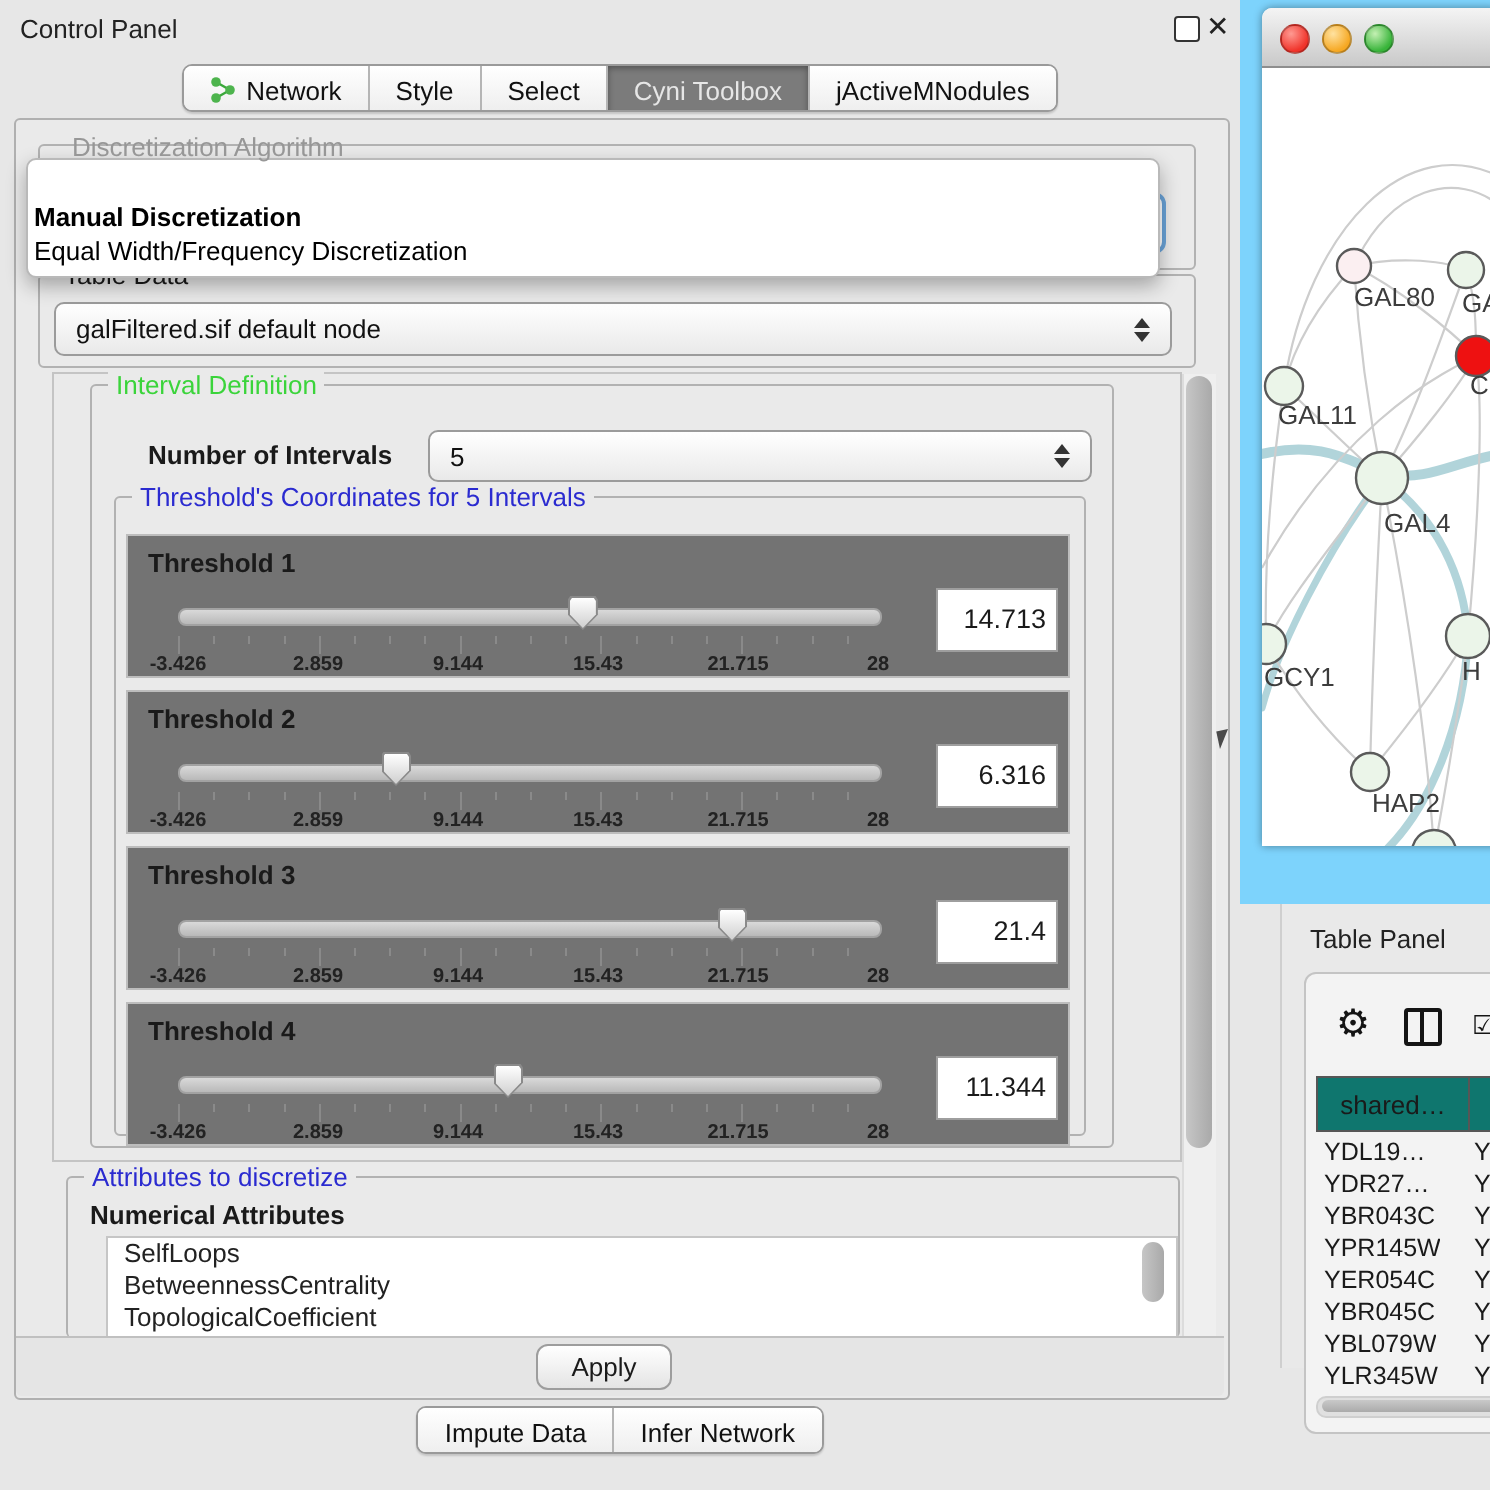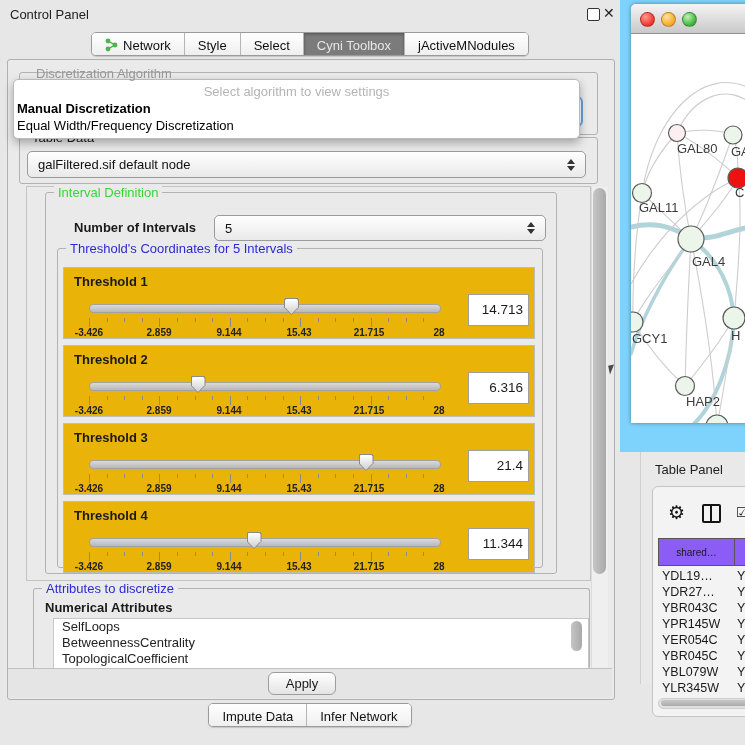--- a/index.html
+++ b/index.html
@@ -42,21 +42,21 @@
   #algo-popup{left:13px;top:79px;width:565px;height:58px;background:#fff;border:1px solid #b9b9b9;
       border-radius:5px;box-shadow:0 4px 10px rgba(0,0,0,.30);z-index:30;}
   #algo-popup .hint{position:absolute;top:4px;width:100%;text-align:center;color:#b4b4b4;font-size:13px;}
   #algo-popup .it1{position:absolute;top:21px;left:3px;font-weight:bold;font-size:13px;color:#000;}
   #algo-popup .it2{position:absolute;top:38px;left:3px;font-size:13px;color:#000;}
   #algo-label{left:36px;top:66px;font-size:13px;z-index:31;}
   #combo-behind{left:27px;top:96px;width:552px;height:27px;border:2px solid #6aa3d8;border-radius:6px;
       background:#fff;z-index:1;}
 
   
-  .tpanel{position:absolute;left:63px;width:470px;height:70px;border:1px solid #bdbdbd;background:#eab308;}
+  .tpanel{position:absolute;left:63px;width:470px;height:70px;border:1px solid #bdbdbd;background:#737373;}
   .tpanel .tlabel{position:absolute;left:10px;top:6px;font-weight:bold;font-size:13px;}
   .trackwrap{position:absolute;left:25px;top:30px;width:350px;height:20px;}
   .track{position:absolute;left:0;top:6px;width:350px;height:7px;border:1px solid #a2a2a2;border-radius:4px;
       background:linear-gradient(#d9d9d9,#b9b9b9);}
   .thumb{position:absolute;top:0;width:15px;height:17px;
       clip-path:polygon(8% 0,92% 0,100% 10%,100% 55%,50% 100%,0 55%,0 10%);background:#8a8a8a;}
   .thumb i{position:absolute;left:1px;top:1px;right:1px;bottom:1px;display:block;
       clip-path:polygon(8% 0,92% 0,100% 10%,100% 55%,50% 100%,0 55%,0 10%);
       background:linear-gradient(#ffffff,#cfcfcf);}
   .ticks{position:absolute;left:25px;top:50px;width:350px;height:9px;}
@@ -92,22 +92,22 @@
   #net-canvas text{font-family:"Liberation Sans","DejaVu Sans",sans-serif;font-size:13px;fill:#3c3c3c;}
 
   
   #table-area{left:640px;top:452px;width:125px;height:232px;background:#e9e9e9;border-left:1px solid #cfcfcf;}
   #tp-title{left:14px;top:10px;font-size:13px;color:#222;}
   #tp-box{left:11px;top:34px;width:130px;height:229px;background:#f3f3f3;border:1px solid #c4c4c4;border-radius:6px;}
   #gear{left:27px;top:49px;font-size:19px;color:#141414;}
   #colsplit{left:61px;top:52px;width:15px;height:15px;border:2px solid #141414;border-radius:2px;}
   #colsplit::after{content:"";position:absolute;left:6px;top:0;width:2px;height:15px;background:#141414;}
   .cbx{top:53px;font-size:13px;color:#141414;}
-  .th{position:absolute;top:86px;height:26px;background:#8b5cf6;border:1px solid #565656;
-      font-size:10px;display:flex;align-items:center;justify-content:center;overflow:hidden;white-space:nowrap;}
+  .th{position:absolute;top:86px;height:26px;background:#0f766e;border:1px solid #565656;
+      font-size:13px;display:flex;align-items:center;justify-content:center;overflow:hidden;white-space:nowrap;}
   .trow{position:absolute;height:16px;font-size:12.5px;line-height:16px;white-space:nowrap;overflow:hidden;}
   #hscroll{left:17px;top:246px;width:106px;height:9px;background:#e0e0e0;border:1px solid #cfcfcf;border-radius:5px;}
   #hscroll i{position:absolute;left:2px;top:1px;width:96px;height:6px;border-radius:4px;display:block;
       background:linear-gradient(#c9c9c9,#ababab);}
 
   
   #cp-scroll{left:591px;top:187px;width:16px;height:481px;background:#efefef;border-left:1px solid #dcdcdc;}
   #cp-scroll i{position:absolute;left:1px;top:1px;width:13px;height:386px;border-radius:7px;display:block;
       background:linear-gradient(90deg,#c6c6c6,#a9a9a9);}
   
@@ -151,21 +151,20 @@
   </div>
 </div>
 
 <div class="abs" id="main-panel"></div>
 
 <div class="group" style="left:19px;top:72px;width:577px;height:61px;"></div>
 <div class="abs" id="combo-behind"></div>
 <div class="abs gtitle gray" id="algo-label" style="background:transparent;">Discretization Algorithm</div>
 
 <div class="abs" id="algo-popup">
-  <div class="hint">Select algorithm to view settings</div>
   <div class="it1">Manual Discretization</div>
   <div class="it2">Equal Width/Frequency Discretization</div>
 </div>
 
 <div class="group" style="left:19px;top:137px;width:577px;height:45px;">
   <div class="gtitle">Table Data</div>
 </div>
 <div class="combo" style="left:27px;top:151px;width:537px;height:25px;">
   <span>galFiltered.sif default node</span>
   <span class="spin">

